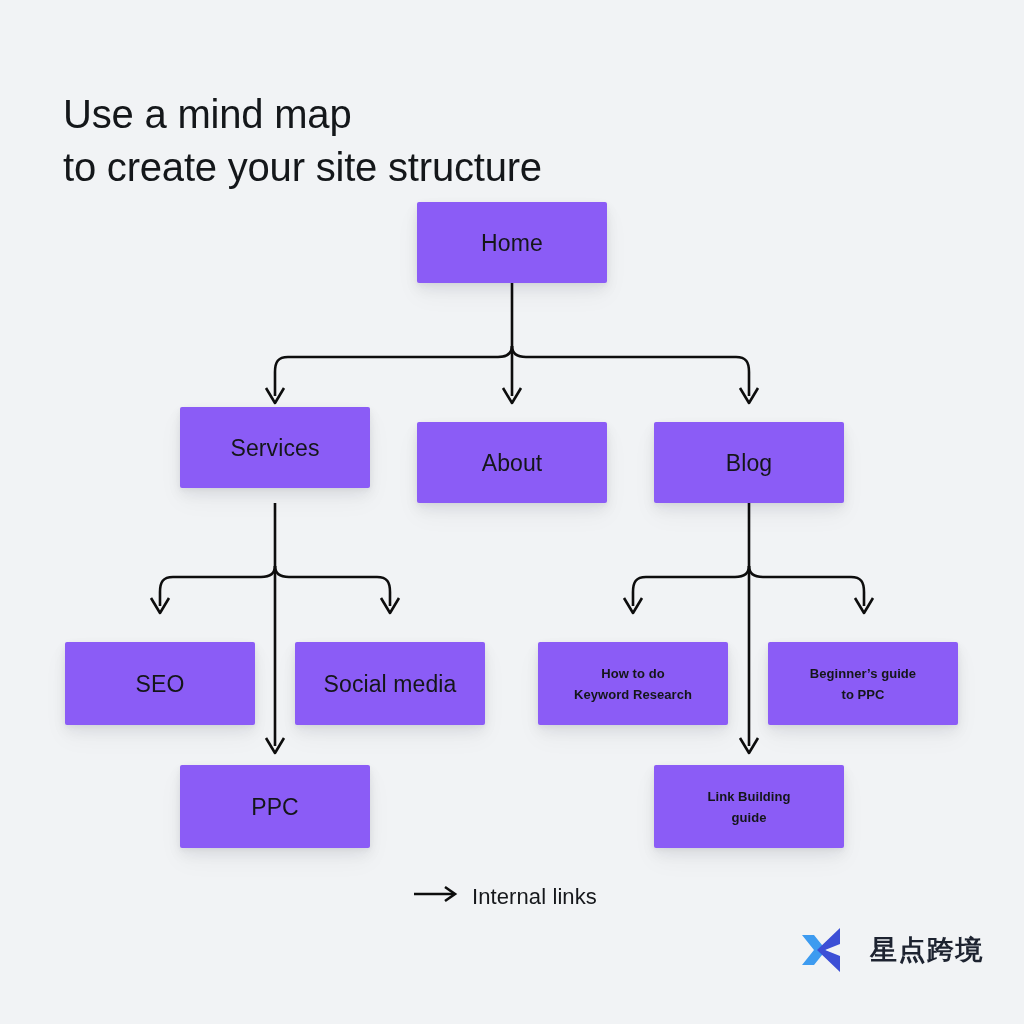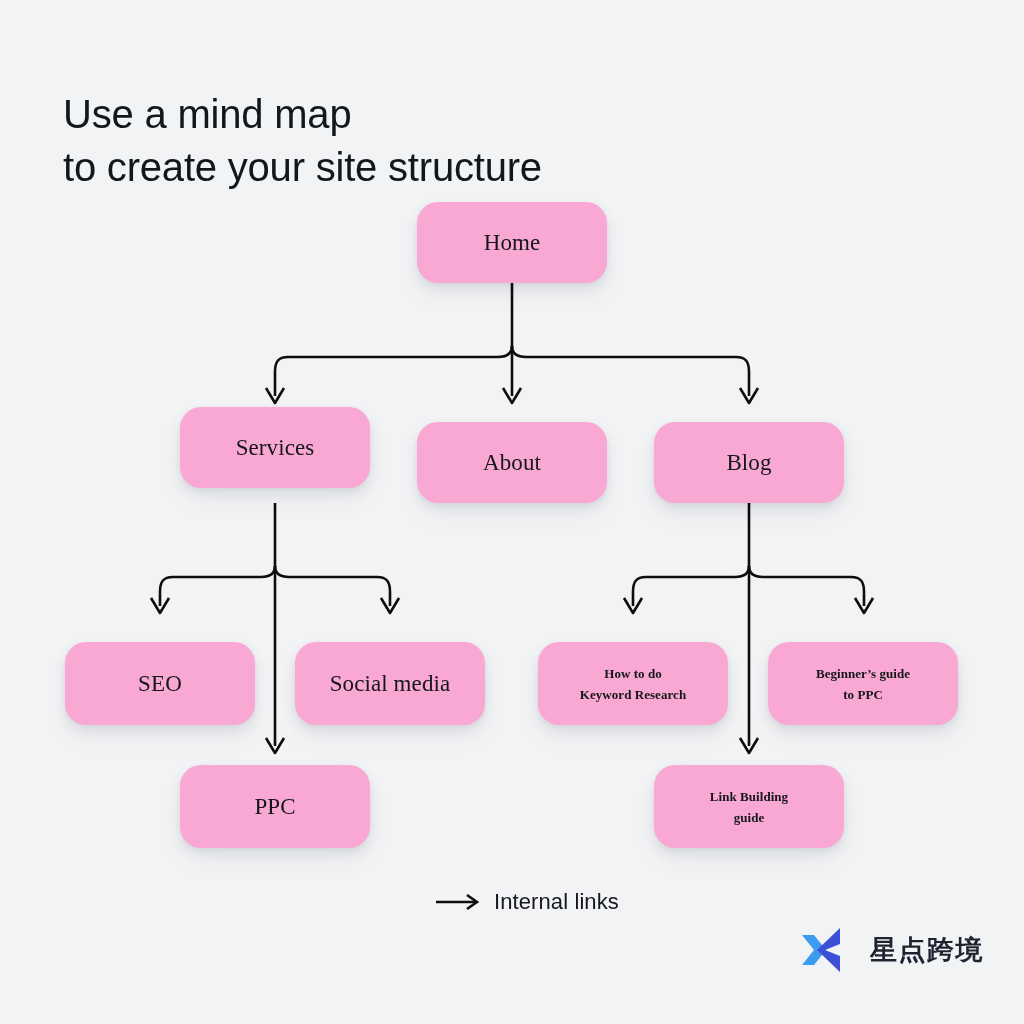--- a/index.html
+++ b/index.html
@@ -24,39 +24,38 @@
     white-space:pre-line;
     margin-top:38px;
   }
 
   
   #wires{position:absolute;left:0;top:0;width:1024px;height:1024px;}
 
   
   .node{
     position:absolute;
-    background:#f9a8d4;
-    border-radius:21px;
+    background:#8b5cf6;
+    border-radius:2px;
     box-shadow:0 6px 14px rgba(28,34,48,.065),
                0 2px 5px rgba(28,34,48,.05),
                0 12px 26px rgba(28,34,48,.045);
     display:flex;align-items:center;justify-content:center;
     text-align:center;
     color:#141619;
     box-sizing:border-box;
-    font-family:Liberation Serif, serif;
   }
   .node .lbl{display:block;width:100%;}
   .n-reg  .lbl{font-size:23px;font-weight:400;line-height:28px;letter-spacing:.1px;}
   .n-bold .lbl{font-size:13px;font-weight:700;line-height:21px;letter-spacing:.05px;}
 
   
   .legend{
-    position:absolute;left:435px;top:884px;
-    height:36px;display:flex;align-items:center;gap:13px;
+    position:absolute;left:413px;top:884px;
+    height:36px;display:flex;align-items:flex-start;gap:13px;
   }
   .legend .lg-txt{font-size:22px;font-weight:400;color:#16181c;letter-spacing:.1px;}
 
   
   .logo{
     position:absolute;left:800px;top:924px;
     display:flex;align-items:center;gap:20px;
   }
   .logo .logo-cn{
     font-size:27px;font-weight:700;color:#1d2330;

